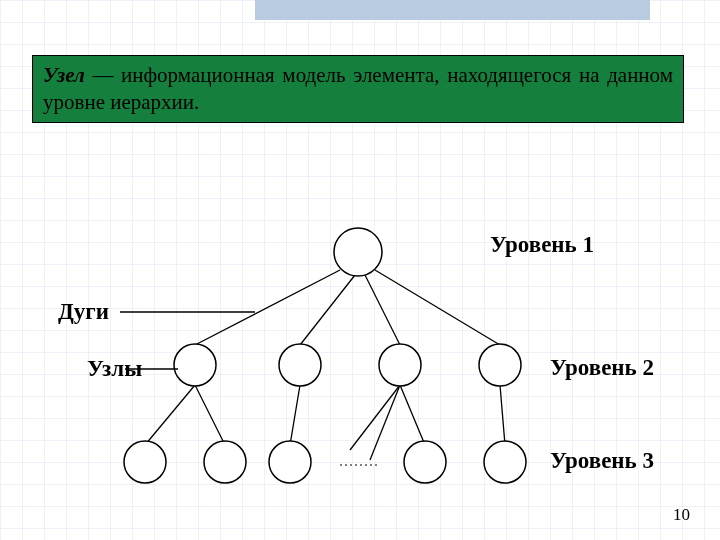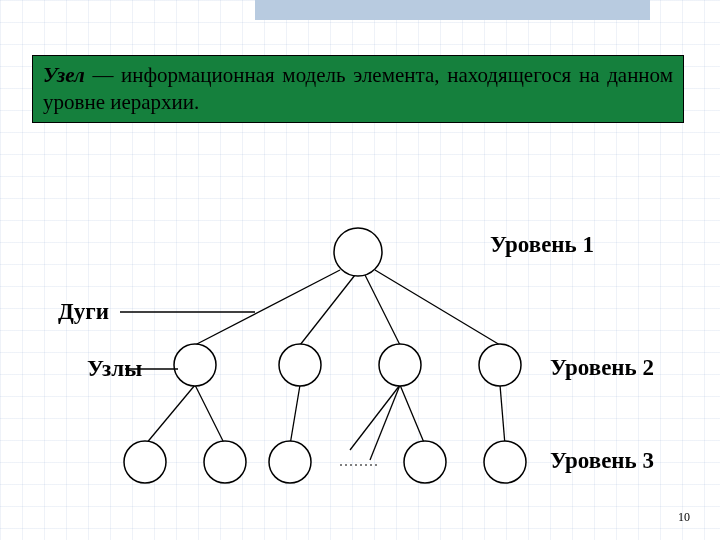--- a/index.html
+++ b/index.html
@@ -7,21 +7,21 @@
   .topbar{position:absolute;left:255px;top:0;width:395px;height:20px;background:#b8cbe0;}
   .grid{position:absolute;inset:0;background-image:
     linear-gradient(to right, rgba(120,150,200,.12) 1px, transparent 1px),
     linear-gradient(to bottom, rgba(120,150,200,.12) 1px, transparent 1px);
     background-size:22px 22px;}
   .defbox{position:absolute;left:32px;width:630px;background:#15803d;border:1.5px solid #000;padding:6px 10px;font-size:21px;line-height:1.28;text-align:justify;}
   .b1{top:55px;}
   .b2{top:140px;}
   .term{font-style:italic;font-weight:bold;}
   .lbl{position:absolute;font-weight:bold;font-size:23px;}
-  .pagenum{position:absolute;right:30px;bottom:15px;font-size:12px;}
+  .pagenum{position:absolute;right:30px;bottom:15px;font-size:17px;}
   svg{position:absolute;left:0;top:0;}
 </style>
 </head>
 <body>
 <div class="page">
   <div class="grid"></div>
   <div class="topbar"></div>
 
   <div class="defbox b1">
     <span class="term">Узел</span>

